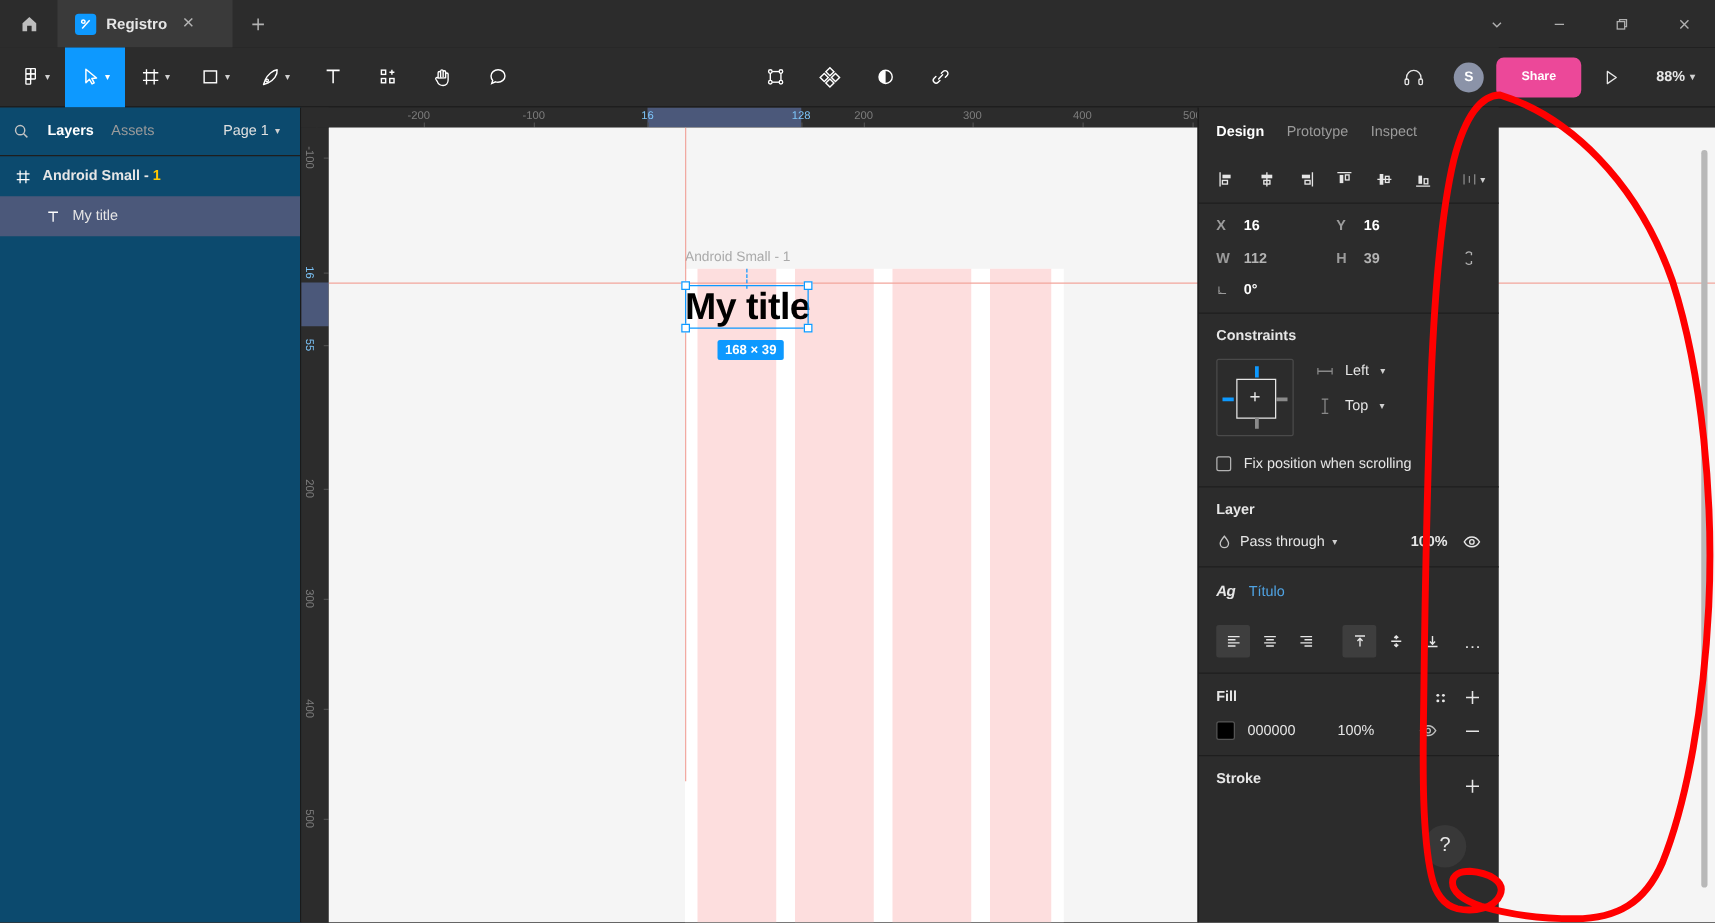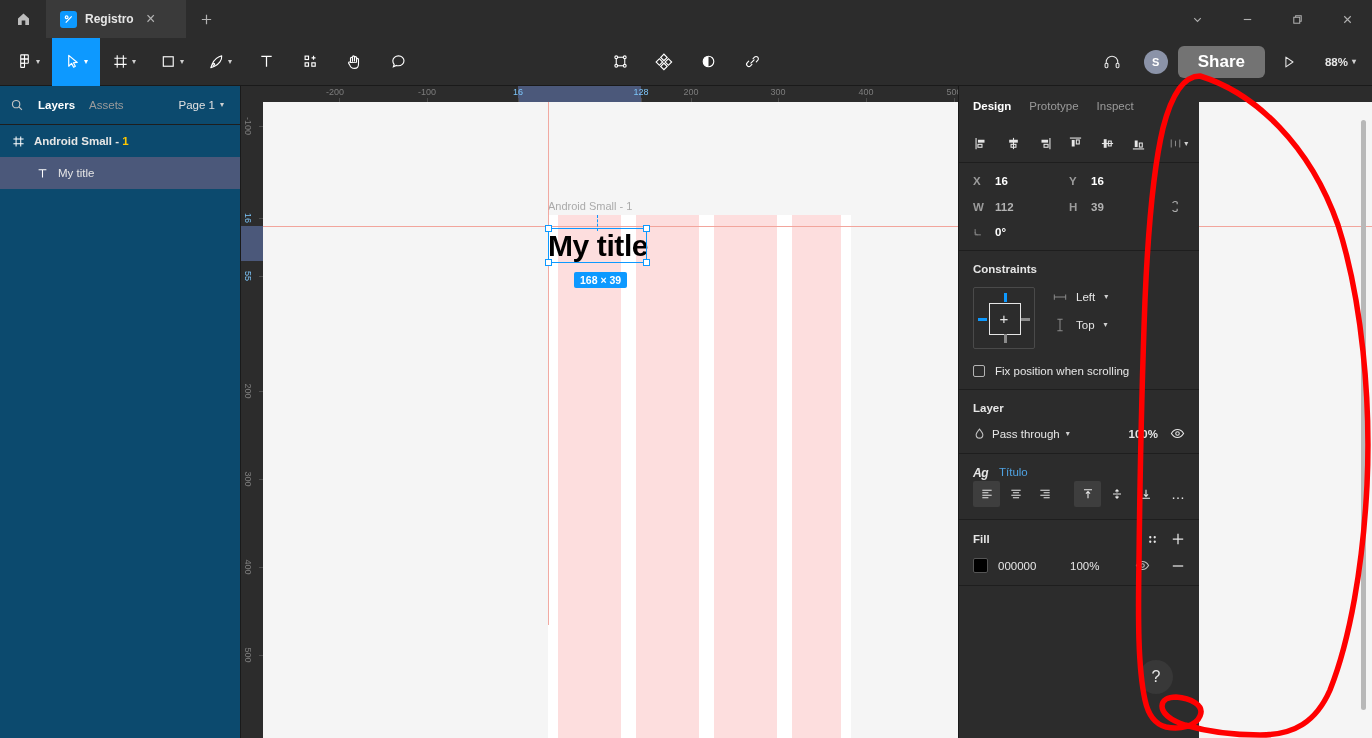--- a/index.html
+++ b/index.html
@@ -72,21 +72,21 @@
   .tb-right {
     position: absolute; right: 6px; display: flex; align-items: center; gap: 2px;
   }
   .avatar {
     width: 24px; height: 24px; border-radius: 50%; background: #8b93a8;
     color: #fff; font-size: 11px; font-weight: bold;
     display: flex; align-items: center; justify-content: center;
     margin: 0 8px; cursor: pointer;
   }
   .share-btn {
-    background: #737373; color: #fff; font-size: 17px; font-weight: bold;
+    background: #ec4899; color: #fff; font-size: 10px; font-weight: bold;
     border: none; border-radius: 6px; height: 32px; padding: 0 20px;
     cursor: pointer; font-family: inherit;
   }
   .zoom-ctl {
     display: flex; align-items: center; gap: 4px; color: #e6e6e6;
     font-size: 11.5px; font-weight: bold; padding: 0 10px 0 12px; cursor: pointer;
   }
 
   
   .left-panel {
@@ -276,21 +276,21 @@
   .layer-ctl { display: flex; align-items: center; gap: 8px; font-size: 11.5px; }
   .blend-sel {
     display: flex; align-items: center; gap: 6px; color: #e6e6e6;
     cursor: pointer; flex: 1;
   }
   .opacity-val {
     color: #e6e6e6; font-weight: bold; cursor: pointer; margin-right: 4px;
   }
   .eye-btn { color: #e6e6e6; cursor: pointer; display: flex; }
   .type-row {
-    display: flex; align-items: flex-start; gap: 11px; margin-bottom: 1px;
+    display: flex; align-items: flex-end; gap: 11px; margin-bottom: 20px;
   }
   .type-name { color: #4fa3e3; font-size: 11.5px; cursor: pointer; }
   .ag-icon {
     color: #e6e6e6; font-size: 12px; font-weight: bold; font-style: italic;
     letter-spacing: -0.5px;
   }
   .text-align-row { display: flex; align-items: center; gap: 2px; }
   .ta-btn {
     width: 27px; height: 26px; display: flex; align-items: center;
     justify-content: center; color: #e6e6e6; cursor: pointer; border-radius: 2px;
@@ -815,20 +815,28 @@
           </svg>
         </span>
         <span class="ic-btn">
           <svg width="14" height="14" viewBox="0 0 14 14" stroke="#e6e6e6" stroke-width="1.25">
               <path d="M1.8 7 H12.2"></path>
             </svg>
         </span>
       </div>
     </div>
 
+    <div class="stroke-head">
+      <span class="sect-title">Stroke</span>
+      <span class="ic-btn" style="margin-left:auto;">
+        <svg width="14" height="14" viewBox="0 0 14 14" stroke="#e6e6e6" stroke-width="1.25">
+            <path d="M7 1.8 V12.2 M1.8 7 H12.2"></path>
+          </svg>
+      </span>
+    </div>
   </div>
 
   <div class="help-fab">?</div>
 
   <svg class="annotation">
     <path d="M1200 76 C1255 93 1310 145 1338 225 C1362 300 1371 400 1367 485
          C1363 565 1350 640 1330 690 C1316 722 1294 735 1260 735
          C1230 735 1205 731 1185 725 C1170 720 1162 713 1162 706
          C1162 700 1168 697 1176 697 C1190 698 1205 705 1200 716
          C1196 726 1180 730 1166 727 C1154 724 1148 714 1145 700

